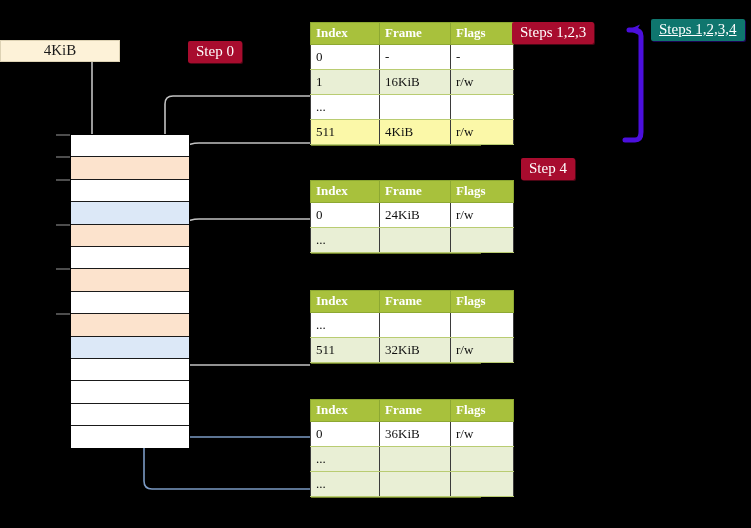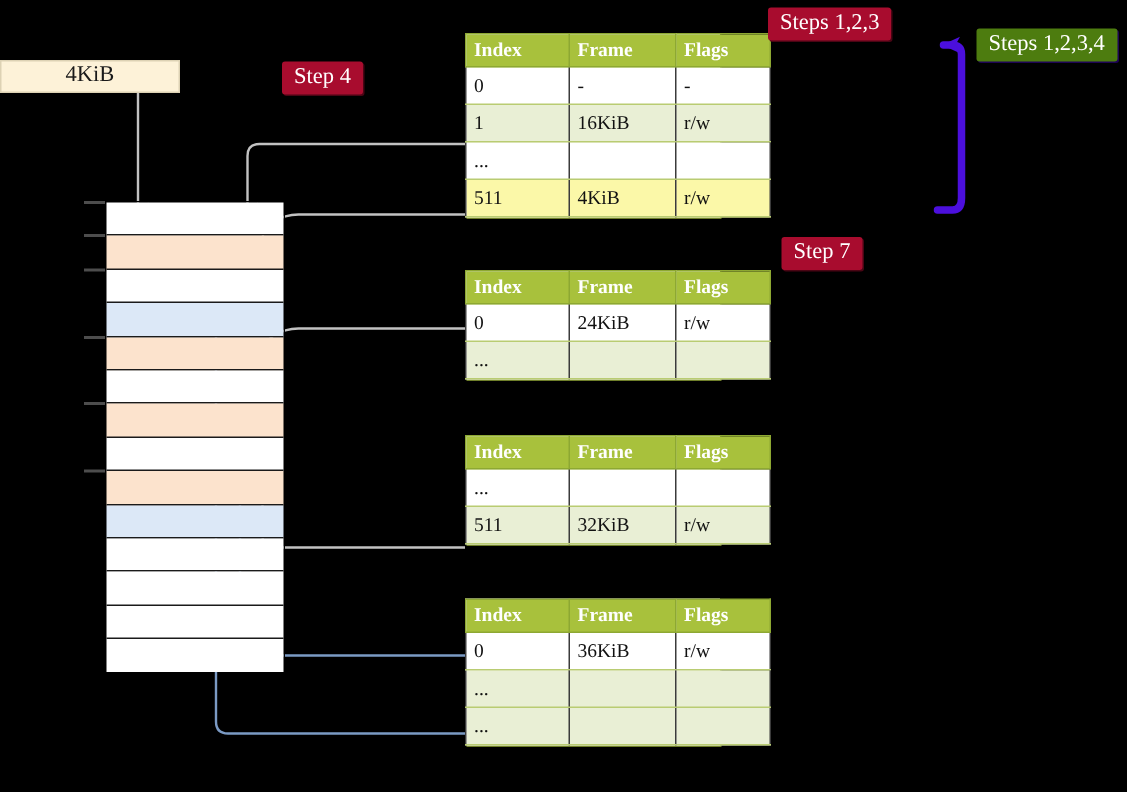--- a/index.html
+++ b/index.html
@@ -38,22 +38,23 @@
     line-height: 19px;
     padding: 1px 8px 2px 8px;
     white-space: nowrap;
     border-radius: 2px;
   }
   .badge.red {
     background: #a80c2e;
     box-shadow: 1px 1px 0 #4a0514;
   }
   .badge.blue {
-    background: #4d7c0f;
+    background: #0f766e;
     box-shadow: 1px 1px 0 #1d0355;
+    text-decoration: underline;
   }
 
   
   .kib-box {
     position: absolute;
     background: #fdf2d8;
     border: 1px solid #ddd2b4;
     color: #1a1a1a;
     font-size: 15px;
     text-align: center;
@@ -298,24 +299,24 @@
               <td class="colidx">...</td>
               <td class="colfrm"></td>
               <td class="colflg"></td>
             </tr>
           </tbody>
         </table>
       </div>
     </div>
 
   <div id="badges-host">
-      <div class="badge red" style="left: 188px; top: 41px;">Step 4</div>
-      <div class="badge red" style="left: 512px; top: 5px;">Steps 1,2,3</div>
+      <div class="badge red" style="left: 188px; top: 41px;">Step 0</div>
+      <div class="badge red" style="left: 512px; top: 22px;">Steps 1,2,3</div>
       <div class="badge blue" style="left: 651px; top: 19px;">Steps 1,2,3,4</div>
-      <div class="badge red" style="left: 521px; top: 158px;">Step 7</div>
+      <div class="badge red" style="left: 521px; top: 158px;">Step 4</div>
     </div>
 
 <div class="memtick" style="left: 56px; top: 134px; width: 14px;"></div>
     <div class="memtick" style="left: 56px; top: 156.4px; width: 14px;"></div>
     <div class="memtick" style="left: 56px; top: 178.8px; width: 14px;"></div>
     <div class="memtick" style="left: 56px; top: 223.6px; width: 14px;"></div>
     <div class="memtick" style="left: 56px; top: 268.4px; width: 14px;"></div>
     <div class="memtick" style="left: 56px; top: 313.2px; width: 14px;"></div>
   </div>
 

